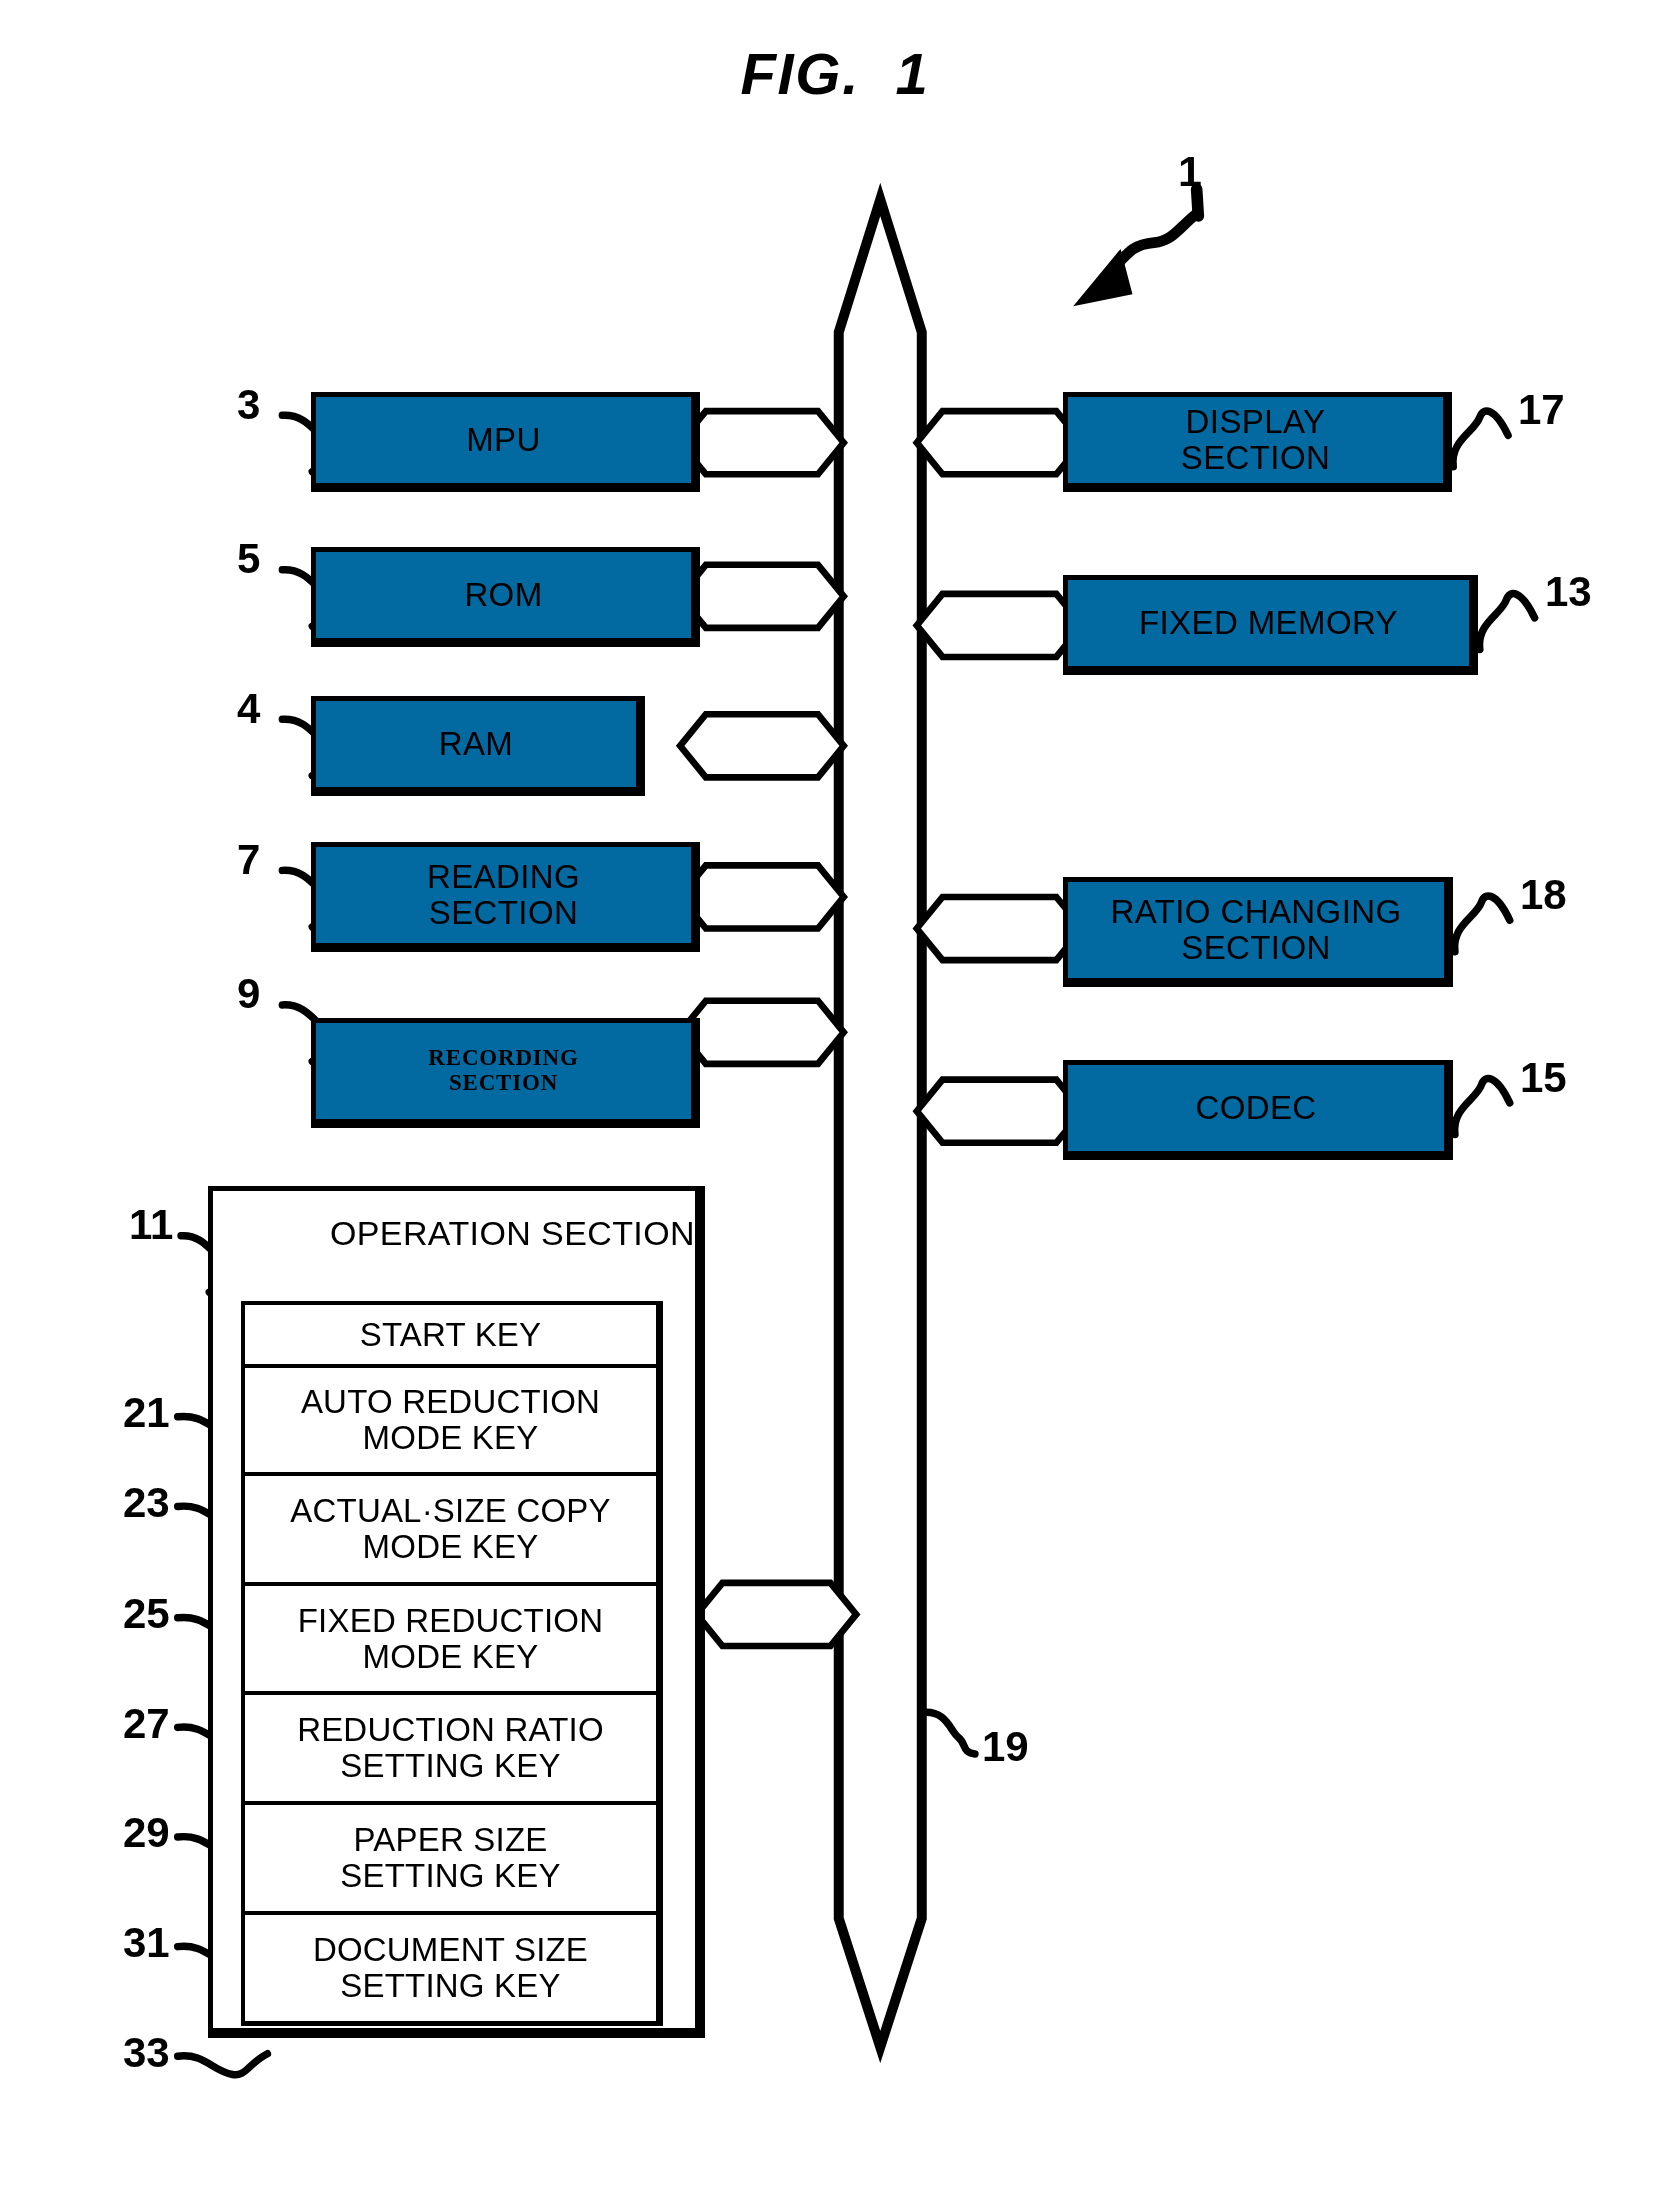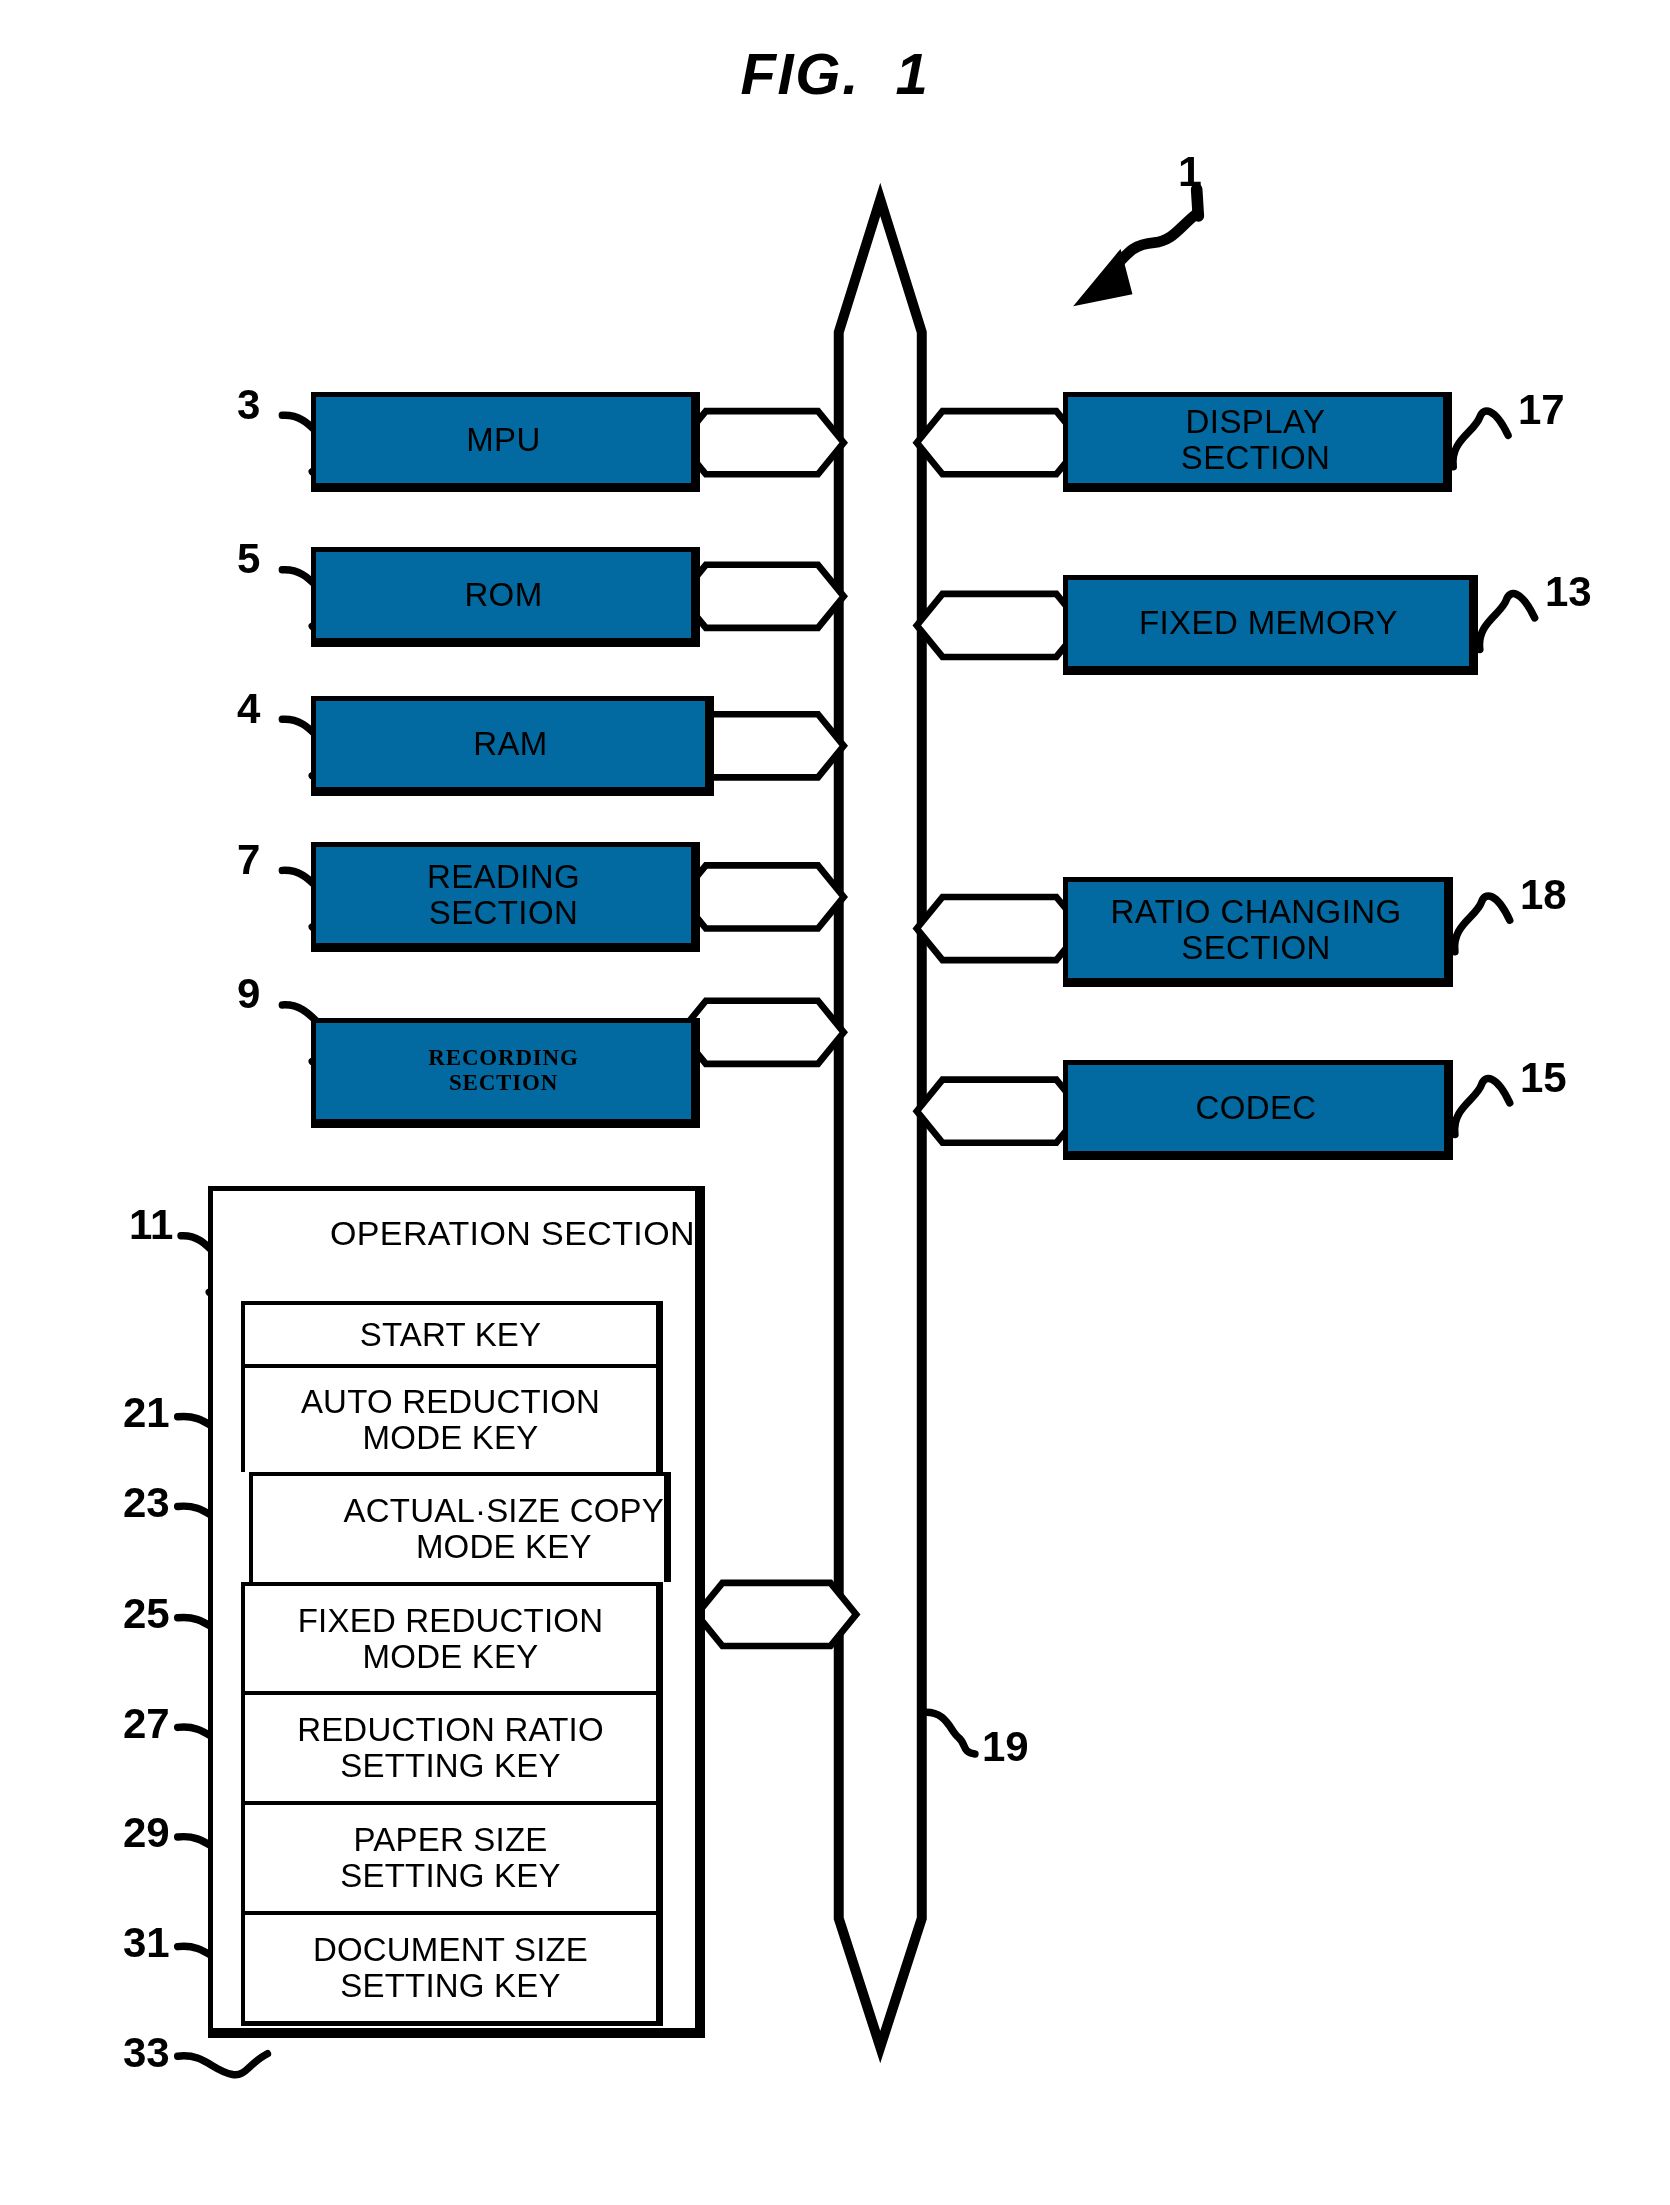--- a/index.html
+++ b/index.html
@@ -207,21 +207,21 @@
   <div class="refnum" style="left:1178px; top:150px; font-size:43px;">1</div>
 
   <div class="blk" style="left:311px; top:392px;  width:389px; height:100px;">
     <span class="txt">MPU</span>
   </div>
 
   <div class="blk" style="left:311px; top:547px;  width:389px; height:100px;">
     <span class="txt">ROM</span>
   </div>
 
-  <div class="blk" style="left:311px; top:696px;  width:403px; height:100px;">
+  <div class="blk" style="left:311px; top:696px;  width:334px; height:100px;">
     <span class="txt">RAM</span>
   </div>
 
   <div class="blk" style="left:311px; top:842px; width:389px; height:110px;">
     <span class="txt">READING
 SECTION</span>
   </div>
 
   <div class="blk serif" style="left:311px; top:978px; width:389px; height:110px;">
     <span class="txt">RECORDING
@@ -254,21 +254,21 @@
 
     <div class="key-box" style="left:0px; top:0px;   width:422px; height:63px;">
       <span class="txt">START KEY</span>
     </div>
 
     <div class="key-box" style="left:0px; top:63px;  width:422px; height:108px;">
       <span class="txt">AUTO REDUCTION
 MODE KEY</span>
     </div>
 
-    <div class="key-box" style="left:8px; top:171px; width:422px; height:110px;justify-content:flex-end;">
+    <div class="key-box" style="left:0px; top:171px; width:422px; height:110px;">
       <span class="txt">ACTUAL·SIZE COPY
 MODE KEY</span>
     </div>
 
     <div class="key-box" style="left:0px; top:281px; width:422px; height:110px;">
       <span class="txt">FIXED REDUCTION
 MODE KEY</span>
     </div>
 
     <div class="key-box" style="left:0px; top:390px; width:422px; height:110px;">

